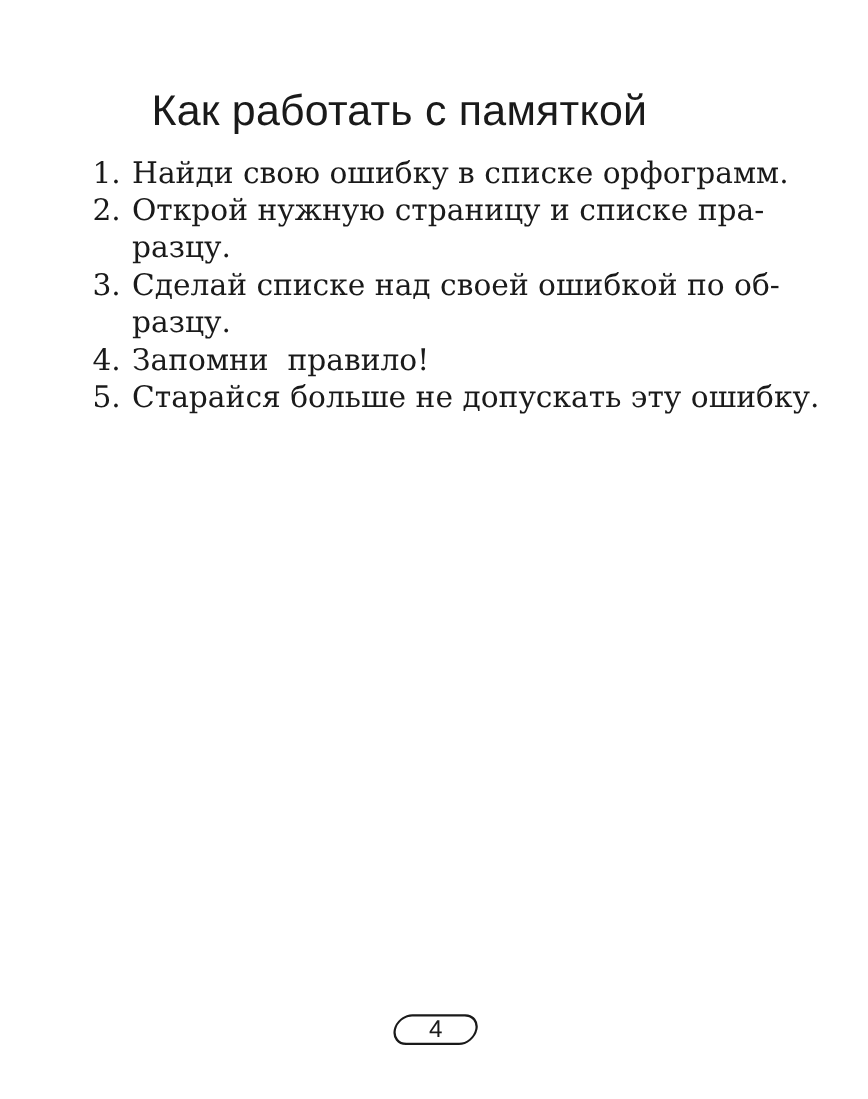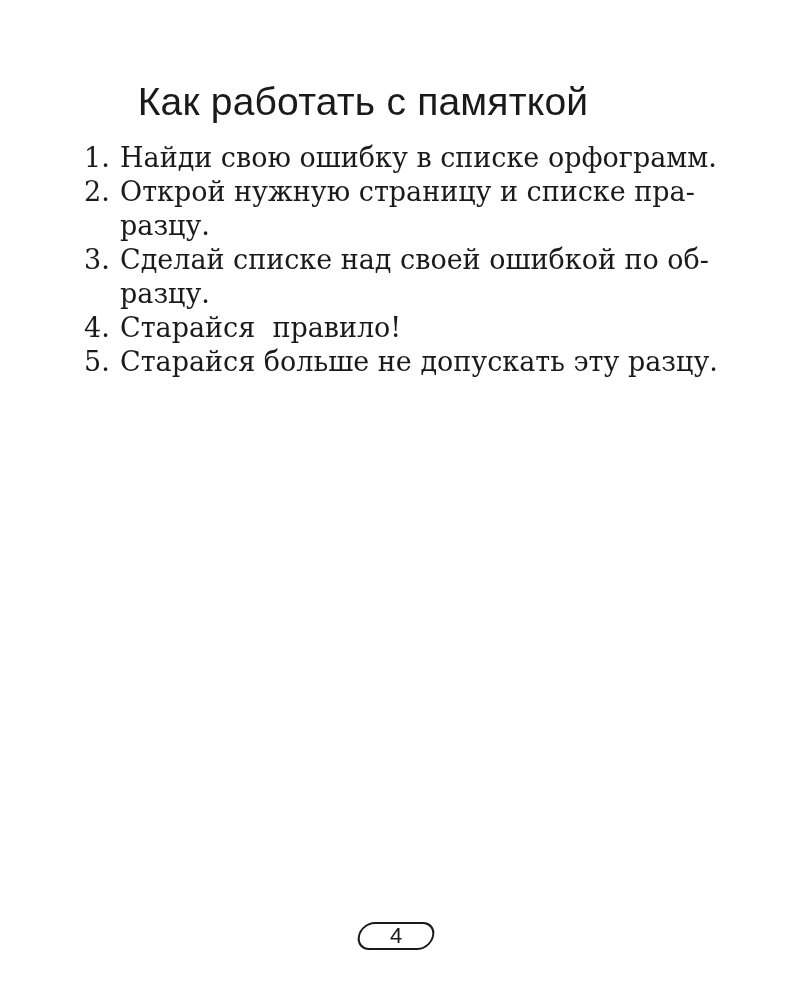--- a/index.html
+++ b/index.html
@@ -49,23 +49,23 @@
   <div class="item">
     <span class="num">3.</span>
     <span class="text">Сделай списке над своей ошибкой по об-</span>
   </div>
   <div class="item">
     <span class="num"></span>
     <span class="text">разцу.</span>
   </div>
   <div class="item">
     <span class="num">4.</span>
-    <span class="text" style="white-space:pre">Старайся  правило!</span>
+    <span class="text" style="white-space:pre">Запомни  правило!</span>
   </div>
   <div class="item">
     <span class="num">5.</span>
-    <span class="text">Старайся больше не допускать эту разцу.</span>
+    <span class="text">Старайся больше не допускать эту ошибку.</span>
   </div>
 </div>
 
 <div class="page-num">
   <span>4</span>
 </div>
 
 </body></html>

